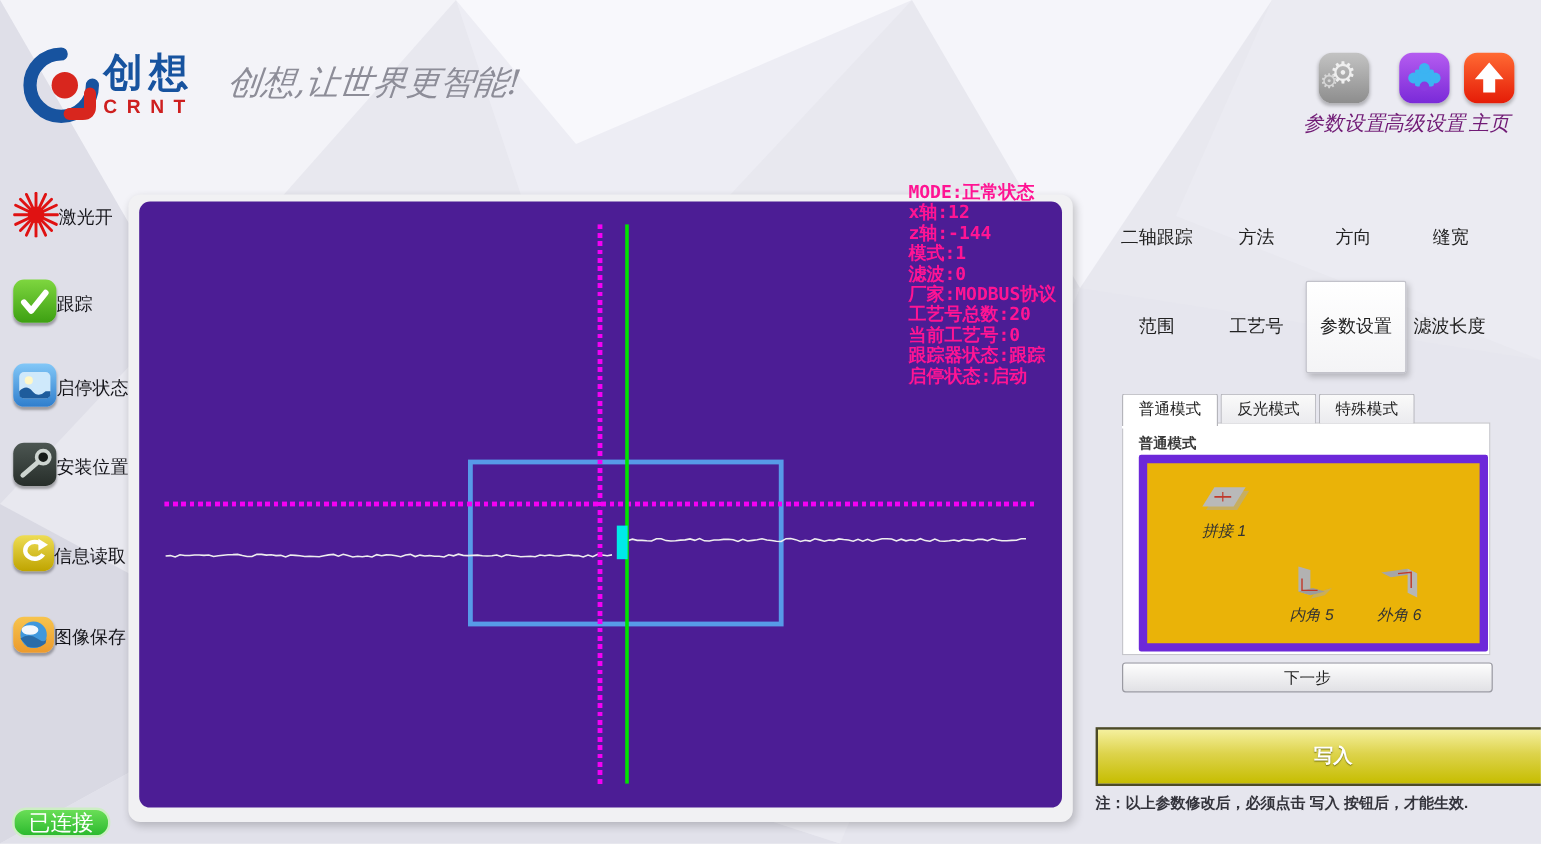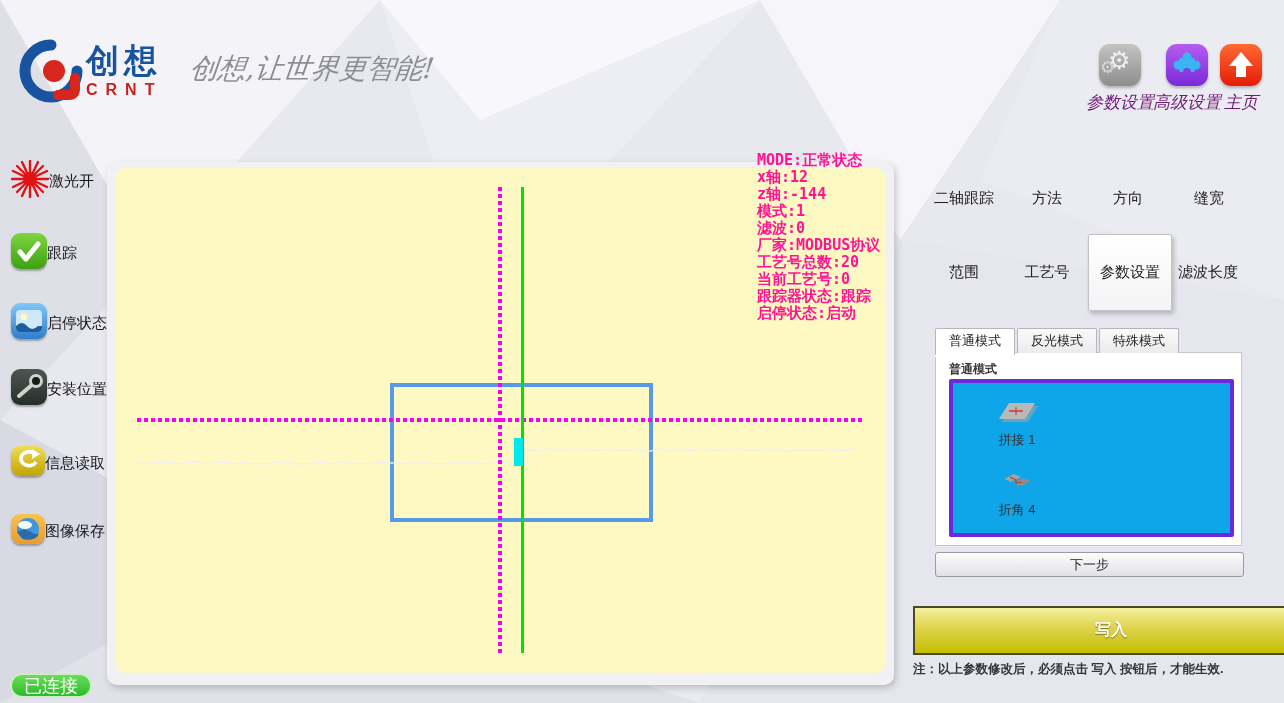--- a/index.html
+++ b/index.html
@@ -28,21 +28,21 @@
   
   .side-item{position:absolute;left:11px;width:92px;display:flex;flex-direction:row;align-items:center;z-index:2;cursor:pointer;}
   .side-lbl{font-size:15px;color:#15151a;margin-top:4px;white-space:nowrap;}
   .sq-ic{width:36px;height:36px;border-radius:9px;box-shadow:0 2px 2px rgba(0,0,0,.3);}
   .conn-pill{position:absolute;left:10px;top:673px;width:78px;height:21px;z-index:2;
     background:linear-gradient(#6ade57,#2cba2e);border:2px solid #cdeec4;border-radius:12px;
     color:#fff;font-size:18px;display:flex;align-items:center;justify-content:center;}
   
   .cam-frame{position:absolute;left:107px;top:162px;width:787px;height:523px;background:#f1f1f3;
     border-radius:10px;box-shadow:2px 3px 7px rgba(0,0,0,.2);z-index:1;}
-  .cam-black{position:absolute;left:9px;top:6px;width:769px;height:505px;background:#fef9c3;border-radius:9px;}
+  .cam-black{position:absolute;left:9px;top:6px;width:769px;height:505px;background:#4c1d95;border-radius:9px;}
   .crosshair-h{position:absolute;left:21px;top:250px;width:728px;height:4px;
     background-image:repeating-linear-gradient(90deg,#f400f4 0 4px,transparent 4px 7px);}
   .crosshair-v{position:absolute;left:382px;top:19px;width:4px;height:468px;
     background-image:repeating-linear-gradient(180deg,#f400f4 0 4px,transparent 4px 7px);}
   .ref-line{position:absolute;left:405px;top:19px;width:3px;height:466px;background:#00e300;}
   .roi-box{position:absolute;left:274px;top:215px;width:263px;height:139px;border:4px solid #579ae8;box-sizing:border-box;}
   .laser-svg{position:absolute;left:0;top:0;}
   .seam-marker{position:absolute;left:398px;top:270px;width:9px;height:28px;background:#00e9e9;}
   .status-overlay{position:absolute;left:641px;top:-16px;color:#ff1493;font-weight:bold;
     font-size:15px;line-height:17px;white-space:nowrap;font-family:"DejaVu Sans Mono","Liberation Sans",monospace;}
@@ -53,21 +53,21 @@
     box-shadow:2px 3px 5px rgba(0,0,0,.22);display:flex;align-items:center;justify-content:center;
     font-size:15px;color:#222;}
   
   .tab-wrap{position:absolute;left:935px;top:328px;width:307px;height:217px;z-index:2;}
   .tabs{display:flex;height:25px;position:relative;z-index:3;}
   .tab{height:24px;line-height:24px;padding:0 13px;font-size:13px;color:#222;cursor:pointer;
     background:linear-gradient(#fafafa,#ebebee);border:1px solid #b5b5bb;border-bottom:none;margin-right:2px;border-radius:2px 2px 0 0;}
   .tab.active{background:#fff;height:26px;box-shadow:0 2px 0 #fff;}
   .tab-body{position:absolute;left:0;top:24px;width:305px;height:192px;background:#fff;border:1px solid #c6c6cc;}
   .grp-lbl{position:absolute;left:13px;top:8px;font-size:12px;font-weight:bold;color:#3a3a3a;}
-  .grp-box{position:absolute;left:13px;top:26px;width:277px;height:150px;border:4px solid #6d28d9;border-radius:2px;background:#0ea5e9;}
+  .grp-box{position:absolute;left:13px;top:26px;width:277px;height:150px;border:7px solid #6d28d9;border-radius:2px;background:#eab308;font-style:italic;}
   .weld-cell{position:absolute;width:74px;display:flex;flex-direction:column;align-items:center;cursor:pointer;}
   .weld-lbl{font-size:13px;color:#333;margin-top:2px;white-space:nowrap;}
   
   .next-btn{position:absolute;left:935px;top:552px;width:307px;height:23px;z-index:2;cursor:pointer;
     background:linear-gradient(#fdfdfd,#e1e1e5);border:1px solid #9a9aa2;border-radius:3px;
     font-size:13px;color:#222;display:flex;align-items:center;justify-content:center;}
   .write-btn{position:absolute;left:913px;top:606px;width:396px;height:49px;z-index:2;cursor:pointer;
     background:linear-gradient(#f5f09e,#ddd34b 45%,#c6bd00);border:2px solid #4c4a26;box-sizing:border-box;
     font-size:16px;color:#fff;font-weight:bold;display:flex;align-items:center;justify-content:center;
     text-shadow:0 1px 1px rgba(90,90,0,.8);}
@@ -250,30 +250,39 @@
           <polygon points="8,27 18,11 44,11 34,27" fill="#a9a9a9" opacity=".55"></polygon>
           <polygon points="5,24 15,8 41,8 31,24" fill="#b9b9b9"></polygon>
           <line x1="15" y1="16" x2="29" y2="16" stroke="#c0392b" stroke-width="1.4"></line>
           <line x1="22" y1="12" x2="22" y2="20" stroke="#c0392b" stroke-width="1"></line>
         </svg>
         <div class="weld-lbl">拼接 1</div>
       </div>
 
 
 
-      <div class="weld-cell" style="left:27px;top:82px;">
+
+      <div class="weld-cell" style="left:100px;top:82px;">
         <svg width="46" height="34" viewBox="0 0 46 34">
-          <polygon points="10,14 20,9 27,12 17,17" fill="#a2a2a2"></polygon>
-          <polygon points="19,18 29,13 37,16 27,21" fill="#8d8d8d"></polygon>
-          <polyline points="16,12 22,15 22,18 28,17" fill="none" stroke="#c0392b" stroke-width="1.2"></polyline>
+          <polygon points="26,26 40,22 34,28 22,31" fill="#a9a9a9" opacity=".5"></polygon>
+          <polygon points="12,4 22,7 22,28 12,25" fill="#b2b2b2"></polygon>
+          <polygon points="12,25 22,28 34,25 24,22" fill="#9c9c9c"></polygon>
+          <polyline points="15,14 15,24 28,24" fill="none" stroke="#c0392b" stroke-width="1.2"></polyline>
         </svg>
-        <div class="weld-lbl">折角 4</div>
+        <div class="weld-lbl">内角 5</div>
       </div>
 
-
+      <div class="weld-cell" style="left:173px;top:82px;">
+        <svg width="46" height="34" viewBox="0 0 46 34">
+          <polygon points="8,9 30,6 38,10 16,13" fill="#a6a6a6"></polygon>
+          <polygon points="30,6 38,10 38,30 30,26" fill="#b6b6b6"></polygon>
+          <polyline points="22,10 33,9 33,22" fill="none" stroke="#c0392b" stroke-width="1.2"></polyline>
+        </svg>
+        <div class="weld-lbl">外角 6</div>
+      </div>
 
     </div>
   </div>
 </div>
 
 <div class="next-btn">下一步</div>
 <div class="write-btn">写入</div>
 <div class="write-note">注：以上参数修改后，必须点击 写入 按钮后，才能生效.</div>
 
 </body></html>

